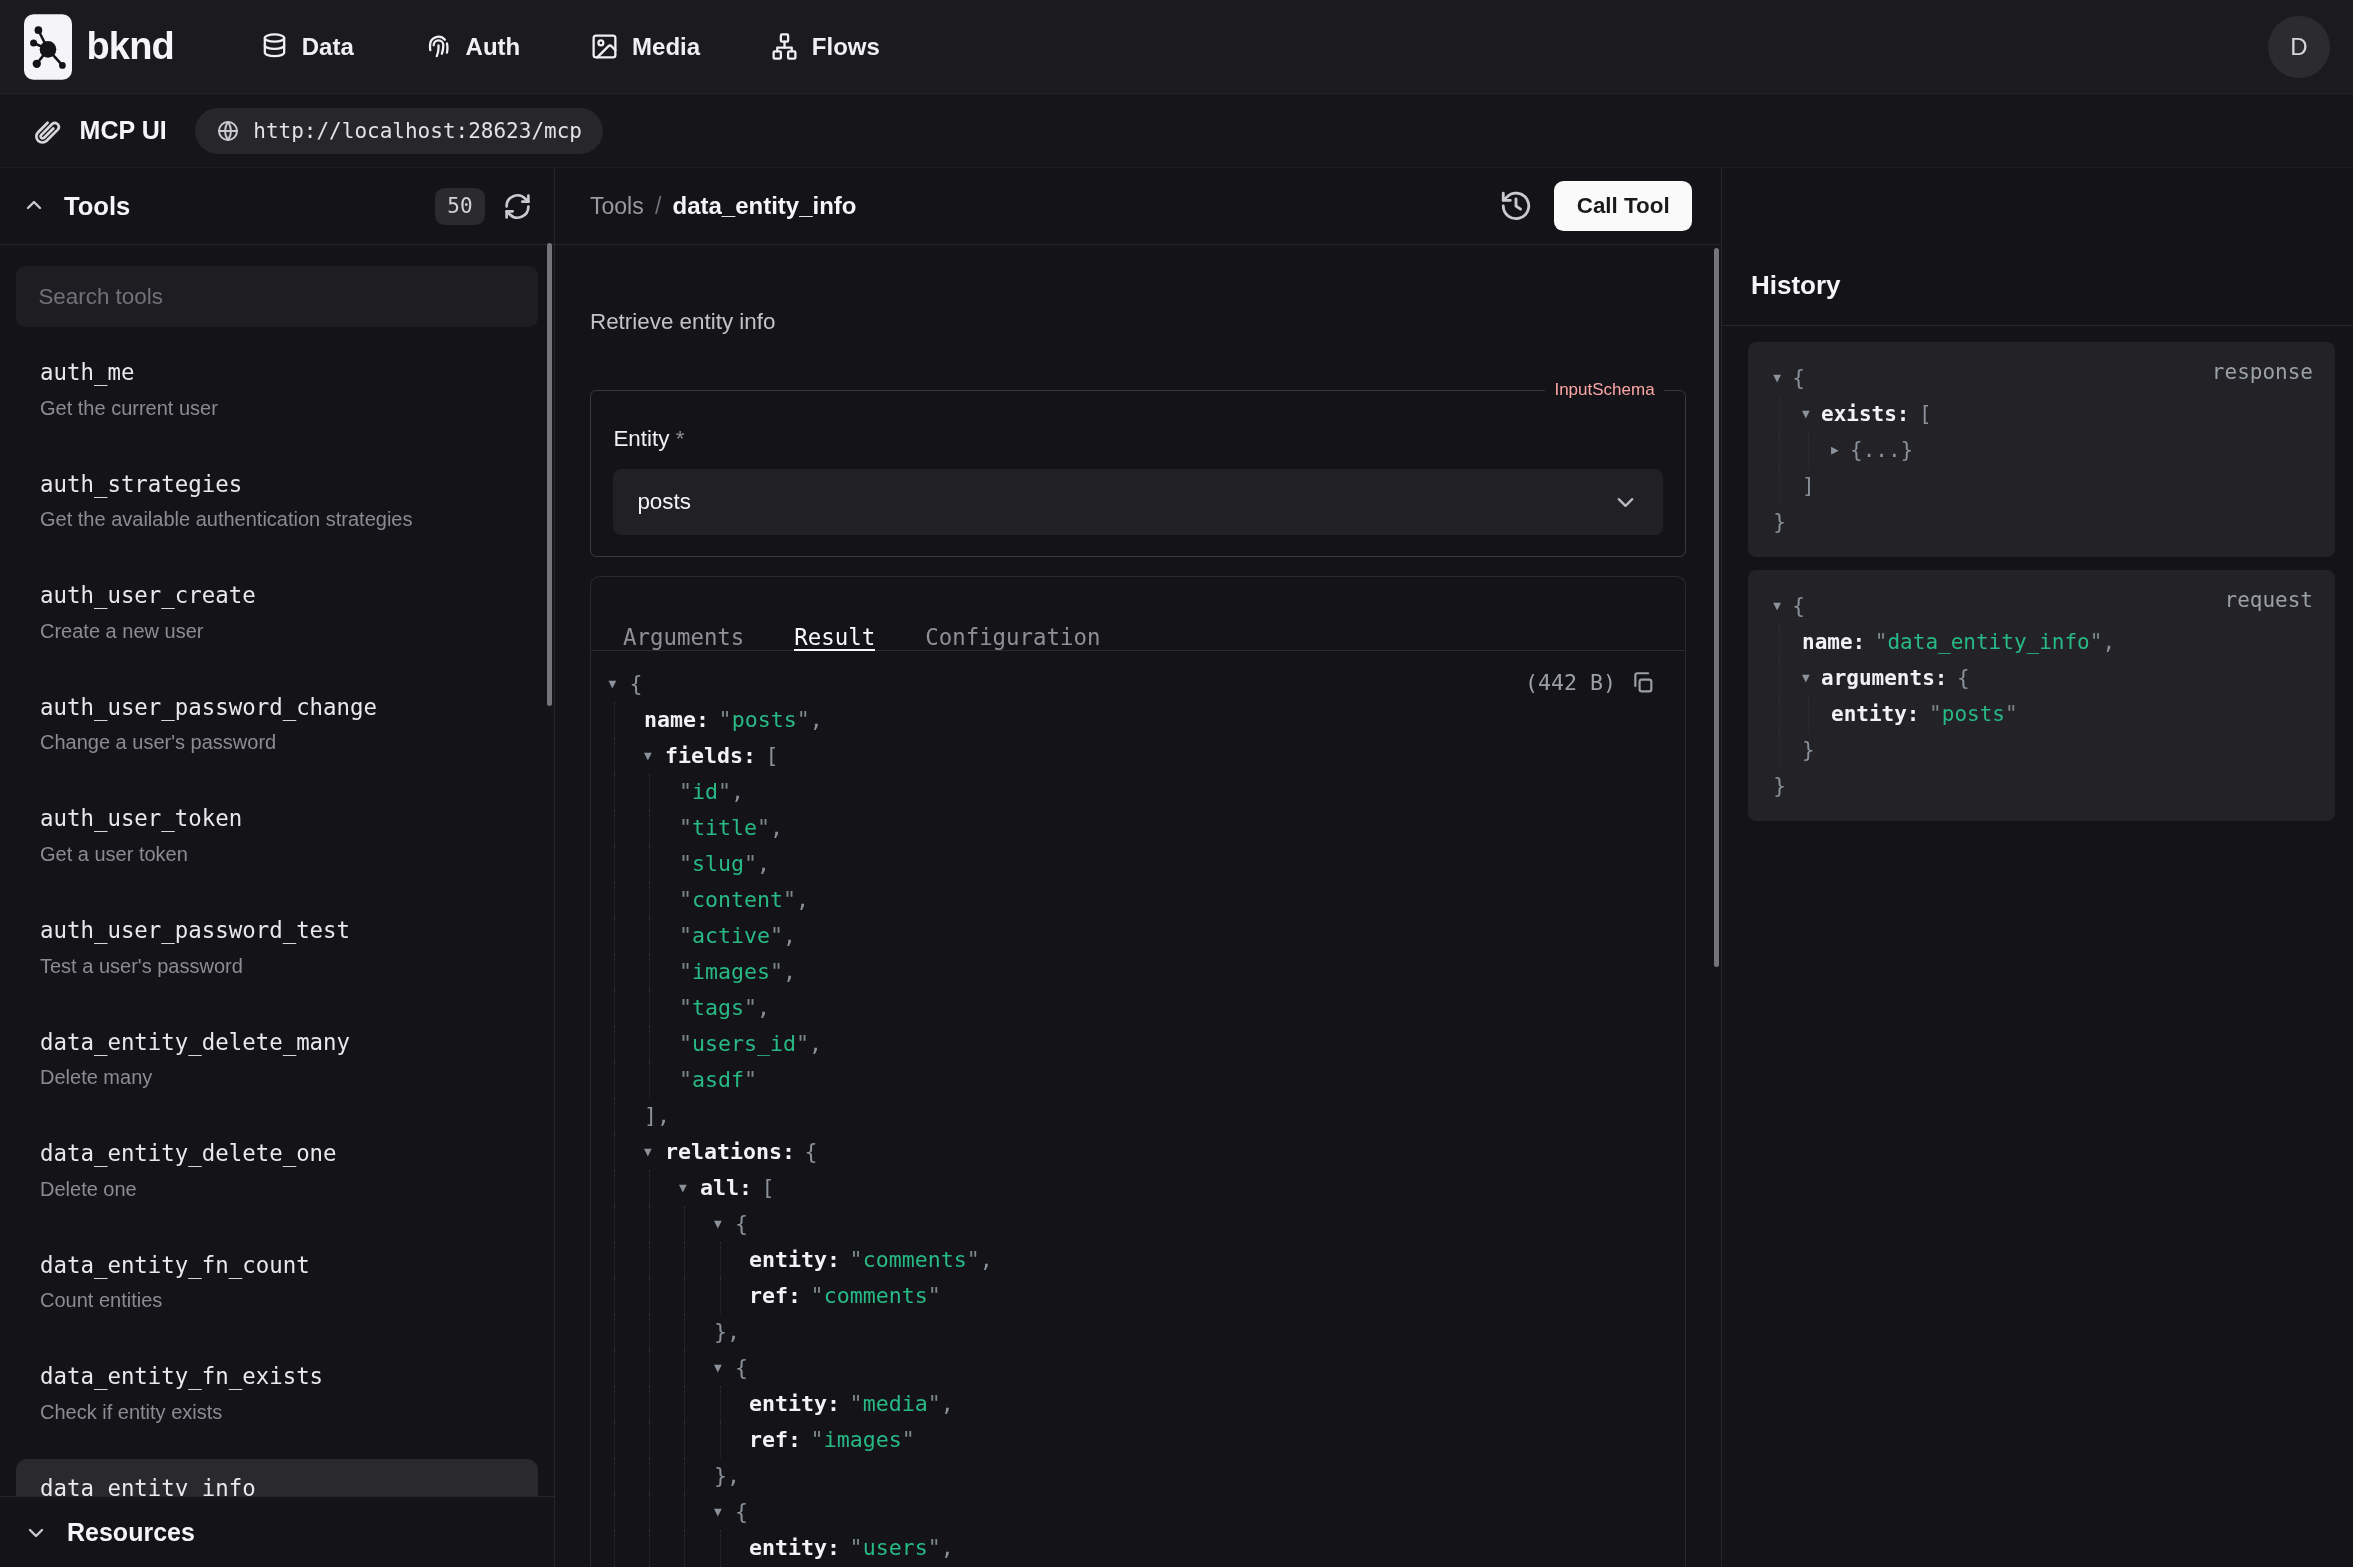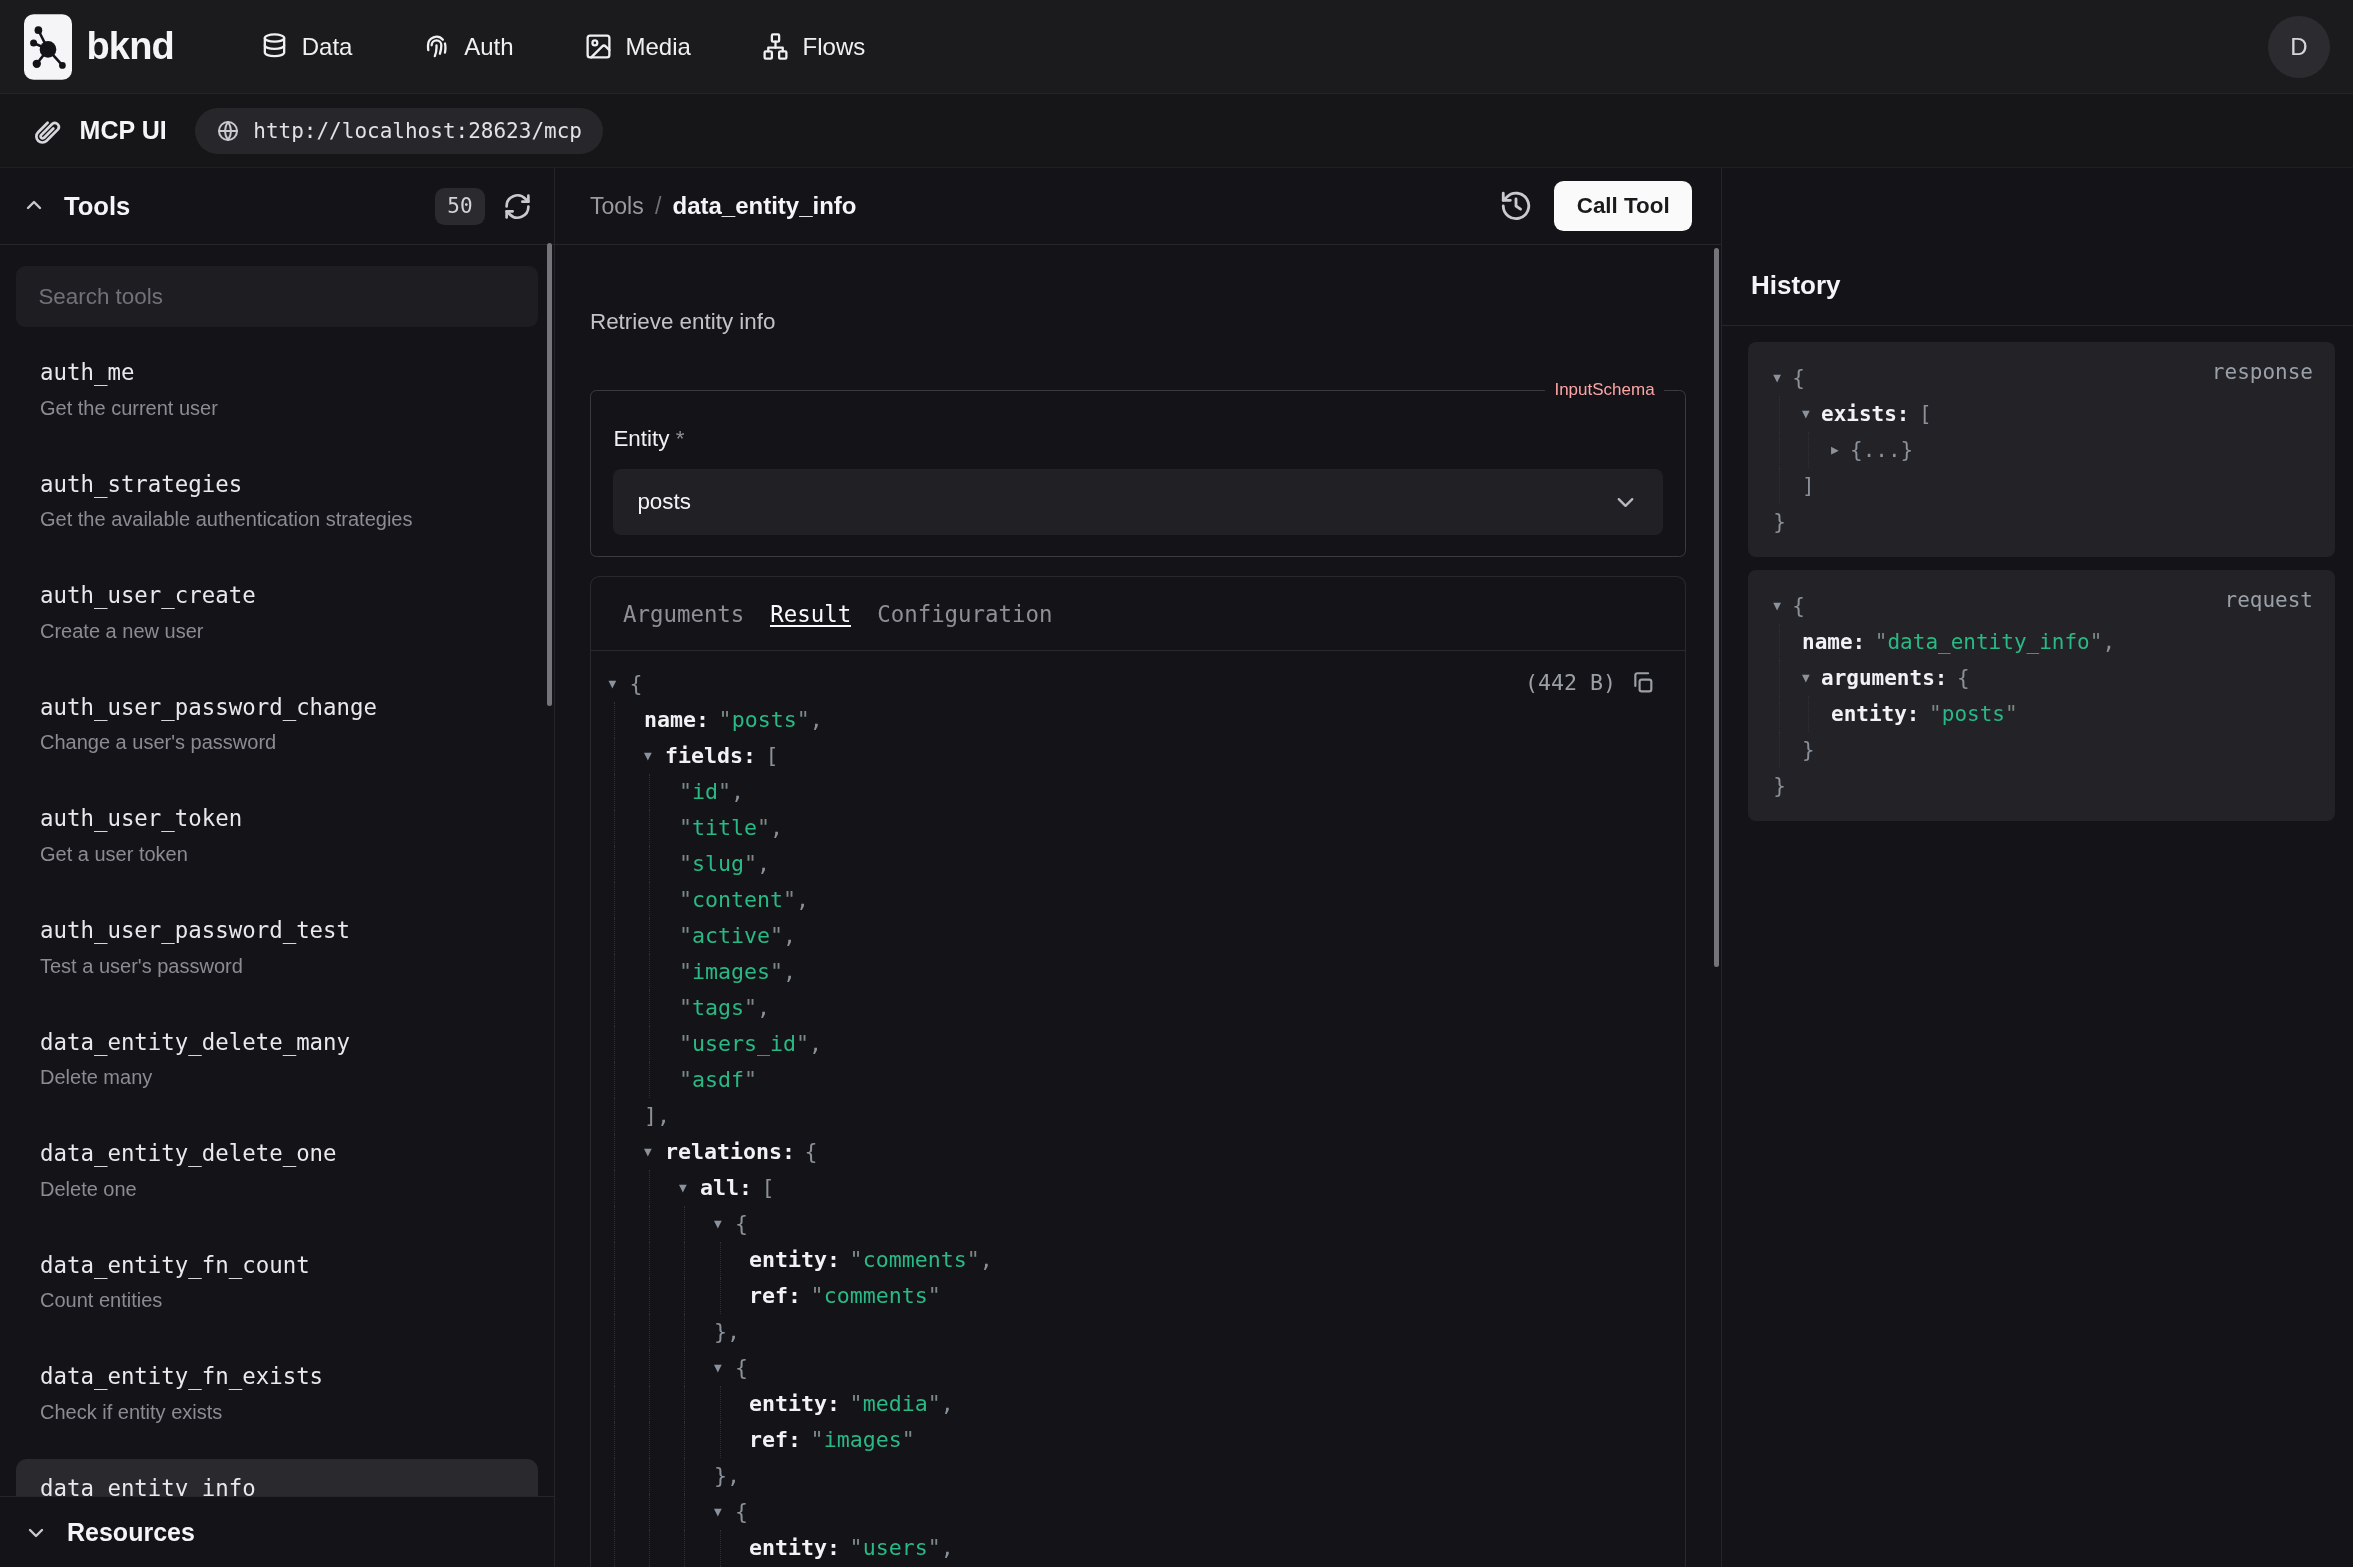--- a/index.html
+++ b/index.html
@@ -7,21 +7,21 @@
               font-family:"Liberation Sans", sans-serif; }
   .mono { font-family:"DejaVu Sans Mono", monospace; }
   svg { display:block; }
 
   
   .topnav { height:94px; background:#1b1b1e; border-bottom:0.8px solid #232328;
             display:flex; align-items:center; padding:0 24px; }
   .brand { display:flex; align-items:center; gap:14.4px; }
   .brand-mark { width:48px; height:66px; }
   .brand-text { font-size:38px; font-weight:800; letter-spacing:-0.8px; color:#f5f5f7; }
-  .nav-items { display:flex; align-items:center; margin-left:86px; gap:70px; }
+  .nav-items { display:flex; align-items:center; margin-left:86px; gap:70px;font-weight:bold; }
   .nav-item { display:flex; align-items:center; gap:12.8px; color:#f0f0f2; font-size:24px; cursor:pointer; }
   .nav-item svg { width:29px; height:29px; stroke:#f0f0f2; }
   .spacer { flex:1; }
   .avatar { width:62px; height:62px; border-radius:50%; background:#2c2c30; color:#d6d6da;
             font-size:24px; display:flex; align-items:center; justify-content:center; }
 
   
   .subheader { height:74px; display:flex; align-items:center; padding:0 30px; gap:17.6px;
                background:#161619; border-bottom:0.8px solid #1f1f23; }
   .subheader svg.mcp { width:32px; height:32px; stroke:#d8d8dc; }
@@ -74,22 +74,22 @@
   fieldset.schema legend { font-size:17px; color:#fca5a5; padding:0 9.6px; margin-left:1.6px;text-align:right; }
   .field-label { font-size:22.4px; color:#f0f0f2; margin-top:17.6px; }
   .req { color:#8f8f96; }
   .select { margin-top:17.6px; height:66px; background:#202025; border-radius:8px; display:flex;
             align-items:center; justify-content:space-between; padding:0 24px; cursor:pointer; }
   .select-value { font-size:22.4px; color:#f4f4f6; }
   .select svg { width:27px; height:27px; stroke:#b9b9c0; }
 
   .tabs-box { margin-top:19px; border:0.8px solid #2a2a2e; border-bottom:none; border-radius:9.6px 9.6px 0 0;
               flex:1; display:flex; flex-direction:column; }
-  .tabs { display:flex; align-items:center; height:74px; border-bottom:0.8px solid #2a2a2e;
-          padding:0 32px; gap:26px; }
+  .tabs { display:flex; align-items:flex-end; height:74px; border-bottom:0.8px solid #2a2a2e;
+          padding:0 32px; gap:50px; }
   .tab { display:flex; align-items:center; font-size:22.4px; color:#8f8f96; position:relative; cursor:pointer; }
   .tab.active { color:#fafafa; }
   .tab.active::after { content:""; position:absolute; left:0; right:0; bottom:-0.8px; height:2.4px; background:#fafafa; }
 
   .jresult { position:relative; padding:14.4px 29px 0 0; }
   .jmeta { position:absolute; top:19px; right:29px; display:flex; align-items:center; gap:14.4px;
            color:#9ba0a6; font-size:21.6px; }
   .jmeta svg { width:25.6px; height:25.6px; stroke:#9ba0a6; cursor:pointer; }
 
   .jline { position:relative; height:36px; display:flex; align-items:center; white-space:pre; font-size:21.6px; }

